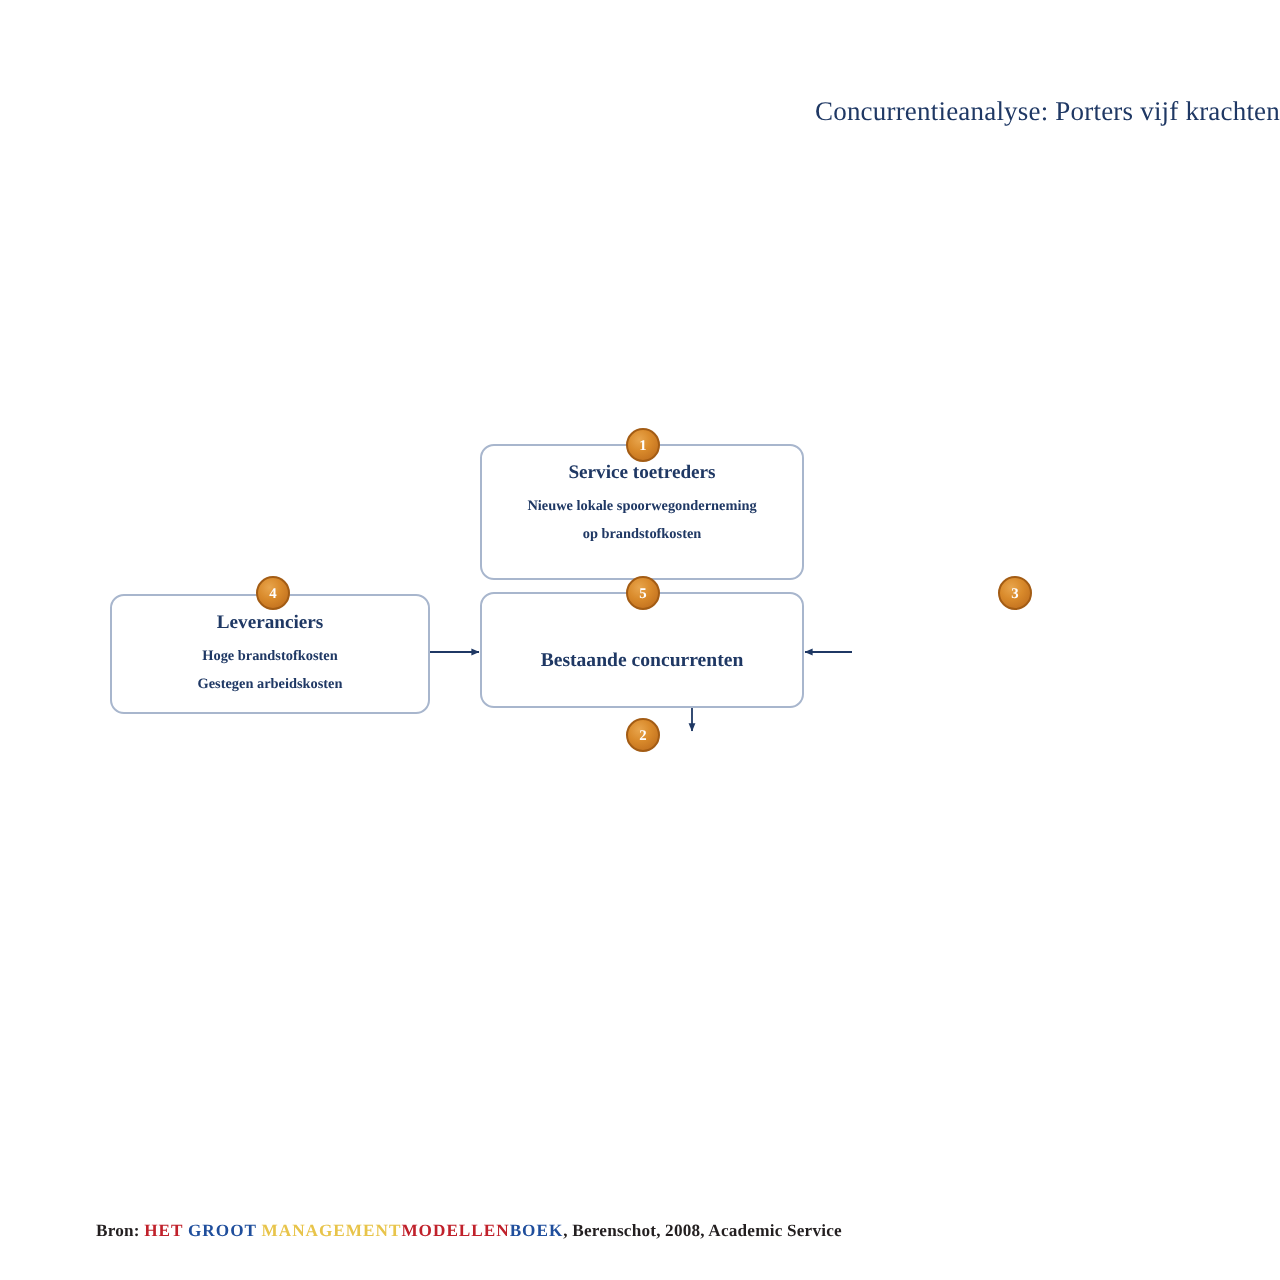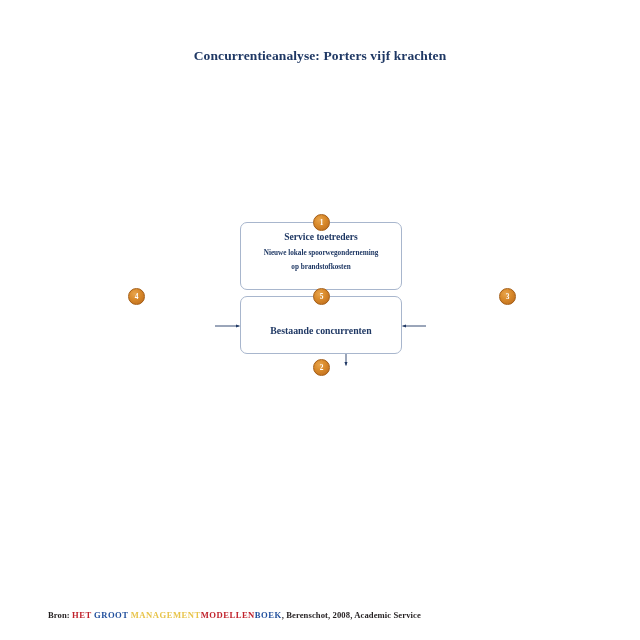--- a/index.html
+++ b/index.html
@@ -20,23 +20,23 @@
     width: 640px;
     height: 640px;
   }
 
   
   .page-title {
     position: absolute;
     top: 48px;
     left: 0;
     width: 640px;
-    text-align: center;
+    text-align: right;
     font-size: 13.5px;
-    font-weight: bold;
+    font-weight: normal;
     color: #1f3864;
     letter-spacing: 0.1px;
     font-family: "Liberation Serif", "DejaVu Serif", serif;
   }
 
   
   #diagram {
     position: absolute;
     left: 0;
     top: 0;
@@ -192,20 +192,25 @@
       <path d="M 340 334 A 20 17 0 1 1 340 316.5" fill="none" stroke="#6b6b6b" stroke-width="0.85" marker-end="url(#ah-sm)"></path>
     </g>
   </svg>
 
   <div class="box" id="box-new-entrants">
     <div class="box-title">Service toetreders</div>
     <div class="box-line">Nieuwe lokale spoorwegonderneming</div>
     <div class="box-line">op brandstofkosten</div>
   </div>
 
+  <div class="box" id="box-suppliers">
+    <div class="box-title">Leveranciers</div>
+    <div class="box-line">Hoge brandstofkosten</div>
+    <div class="box-line">Gestegen arbeidskosten</div>
+  </div>
 
   <div class="box" id="box-rivalry">
     <div class="box-title">Bestaande concurrenten</div>
   </div>
 
 
 
   <div class="badge" id="badge-1">1</div>
   <div class="badge" id="badge-2">2</div>
   <div class="badge" id="badge-3">3</div>

